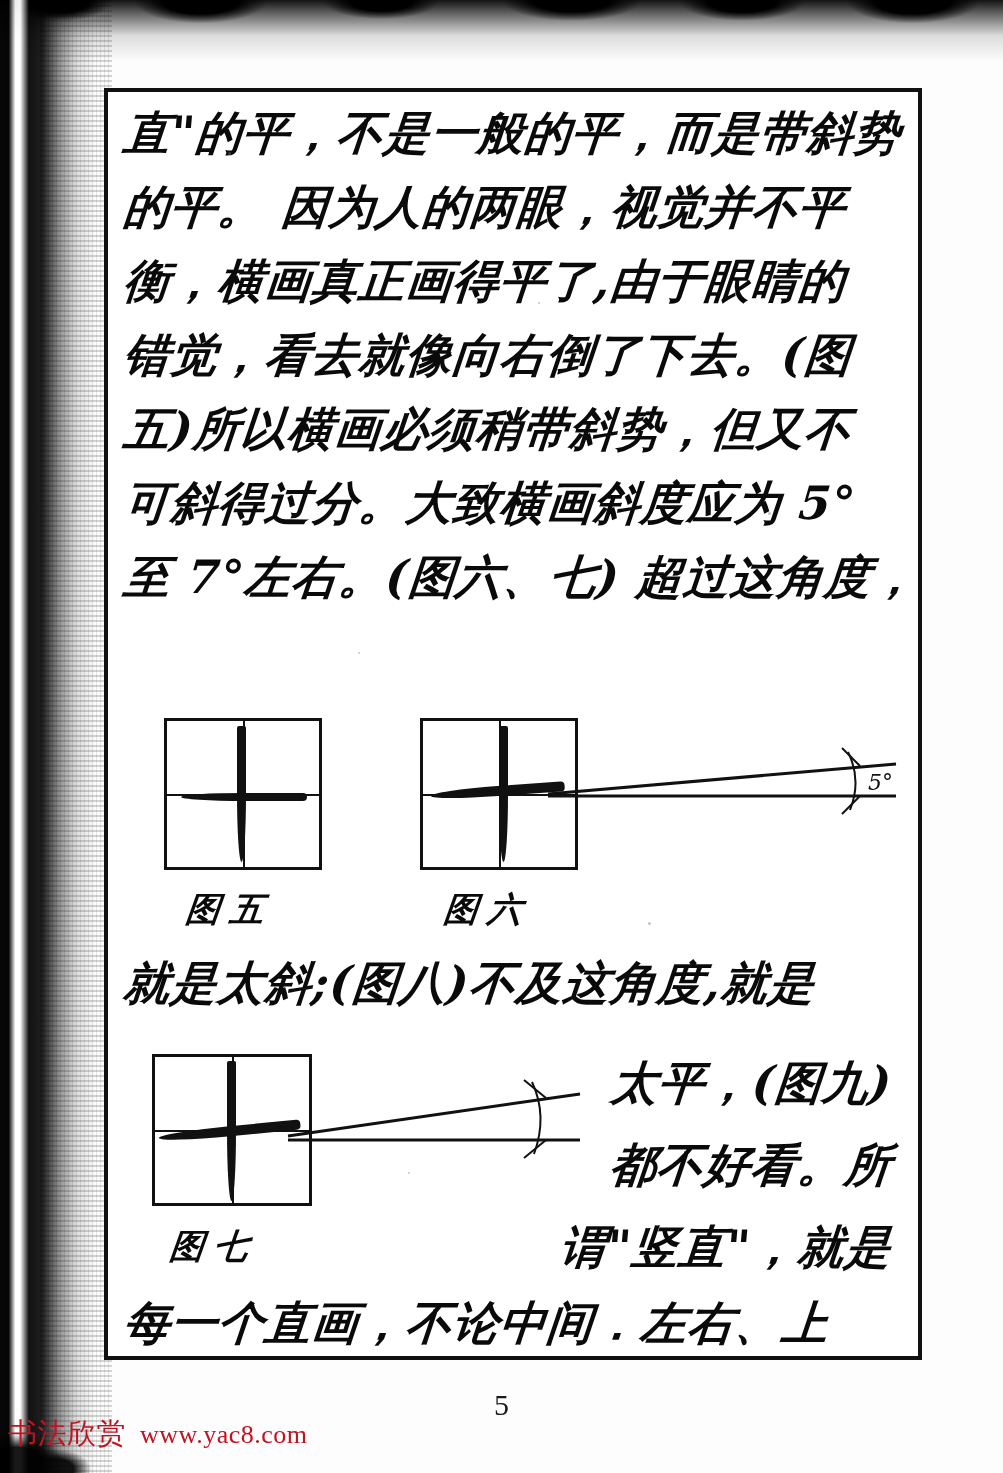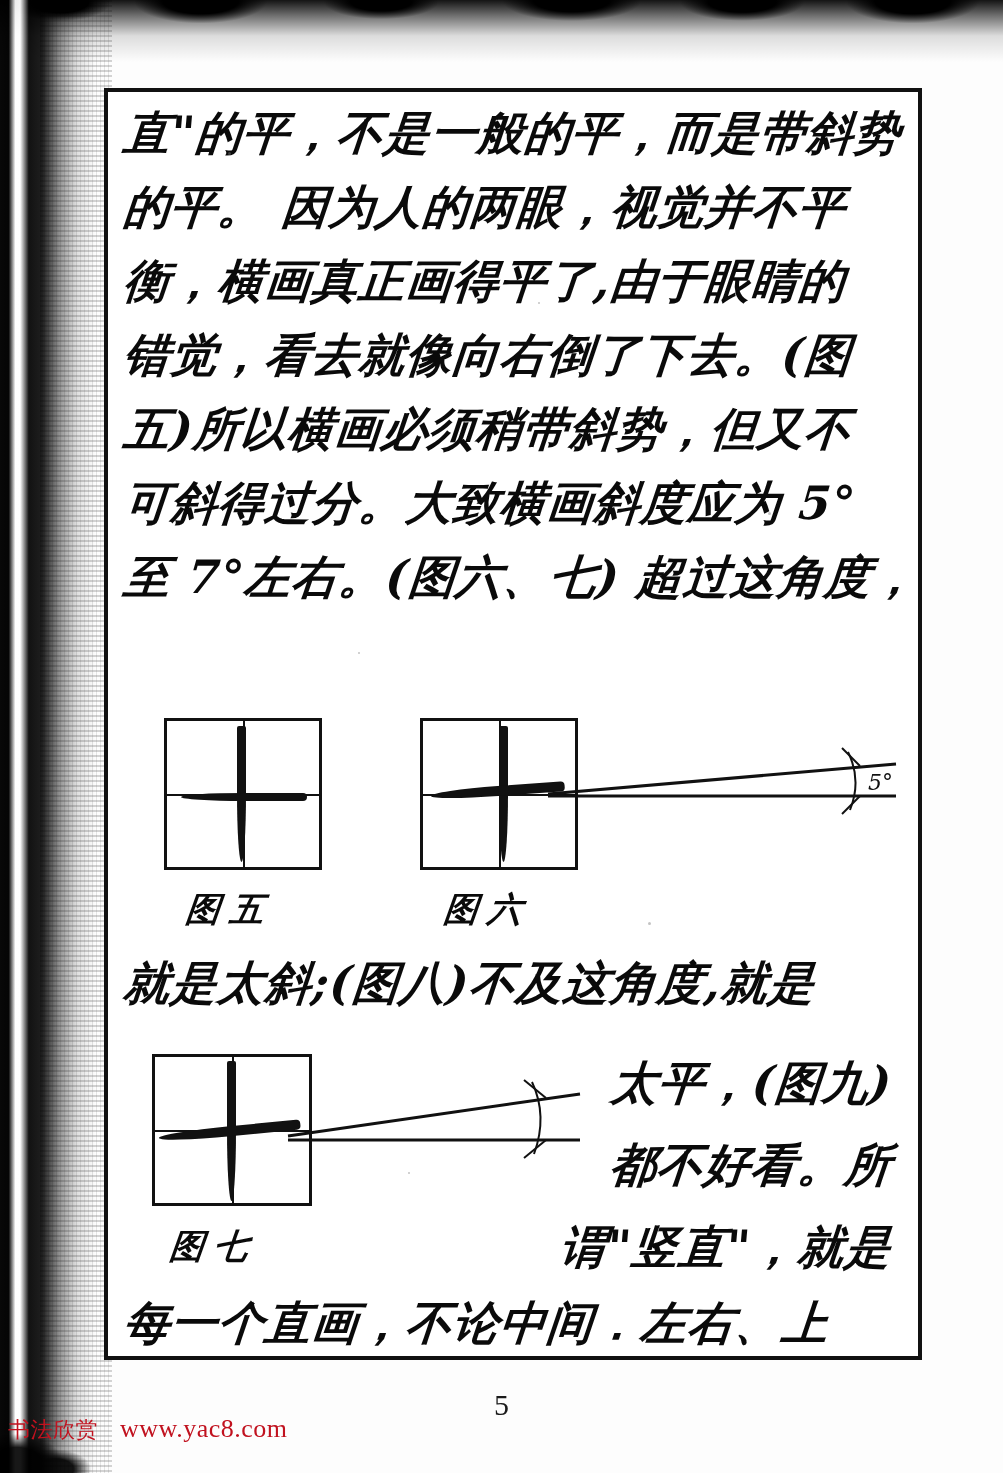--- a/index.html
+++ b/index.html
@@ -86,22 +86,22 @@
   
   #page-number{
     position:absolute;left:0;top:1388px;width:1003px;text-align:center;
     font-family:"Liberation Serif", serif;font-size:30px;color:#1a1a1a;
   }
   #watermark{
     position:absolute;left:8px;top:1414px;
     font-family:"Liberation Serif", serif;font-size:26px;color:#c1121f;
     white-space:nowrap;letter-spacing:.5px;
   }
-  #watermark .wm-cn{font-family:"DejaVu Sans", sans-serif;font-size:22px;}
-  #watermark .wm-url{margin-left:22px;}
+  #watermark .wm-cn{font-family:"DejaVu Sans", sans-serif;font-size:29px;}
+  #watermark .wm-url{margin-left:14px;}
   .speck{position:absolute;background:#7a7a7a;border-radius:50%;opacity:.45;}
 </style>
 </head>
 <body>
 
 <div id="scan-noise-top"></div>
 <div id="scan-gutter-left"></div>
 <div id="scan-gutter-speckle"></div>
 <div id="scan-noise-bottom"></div>
 

